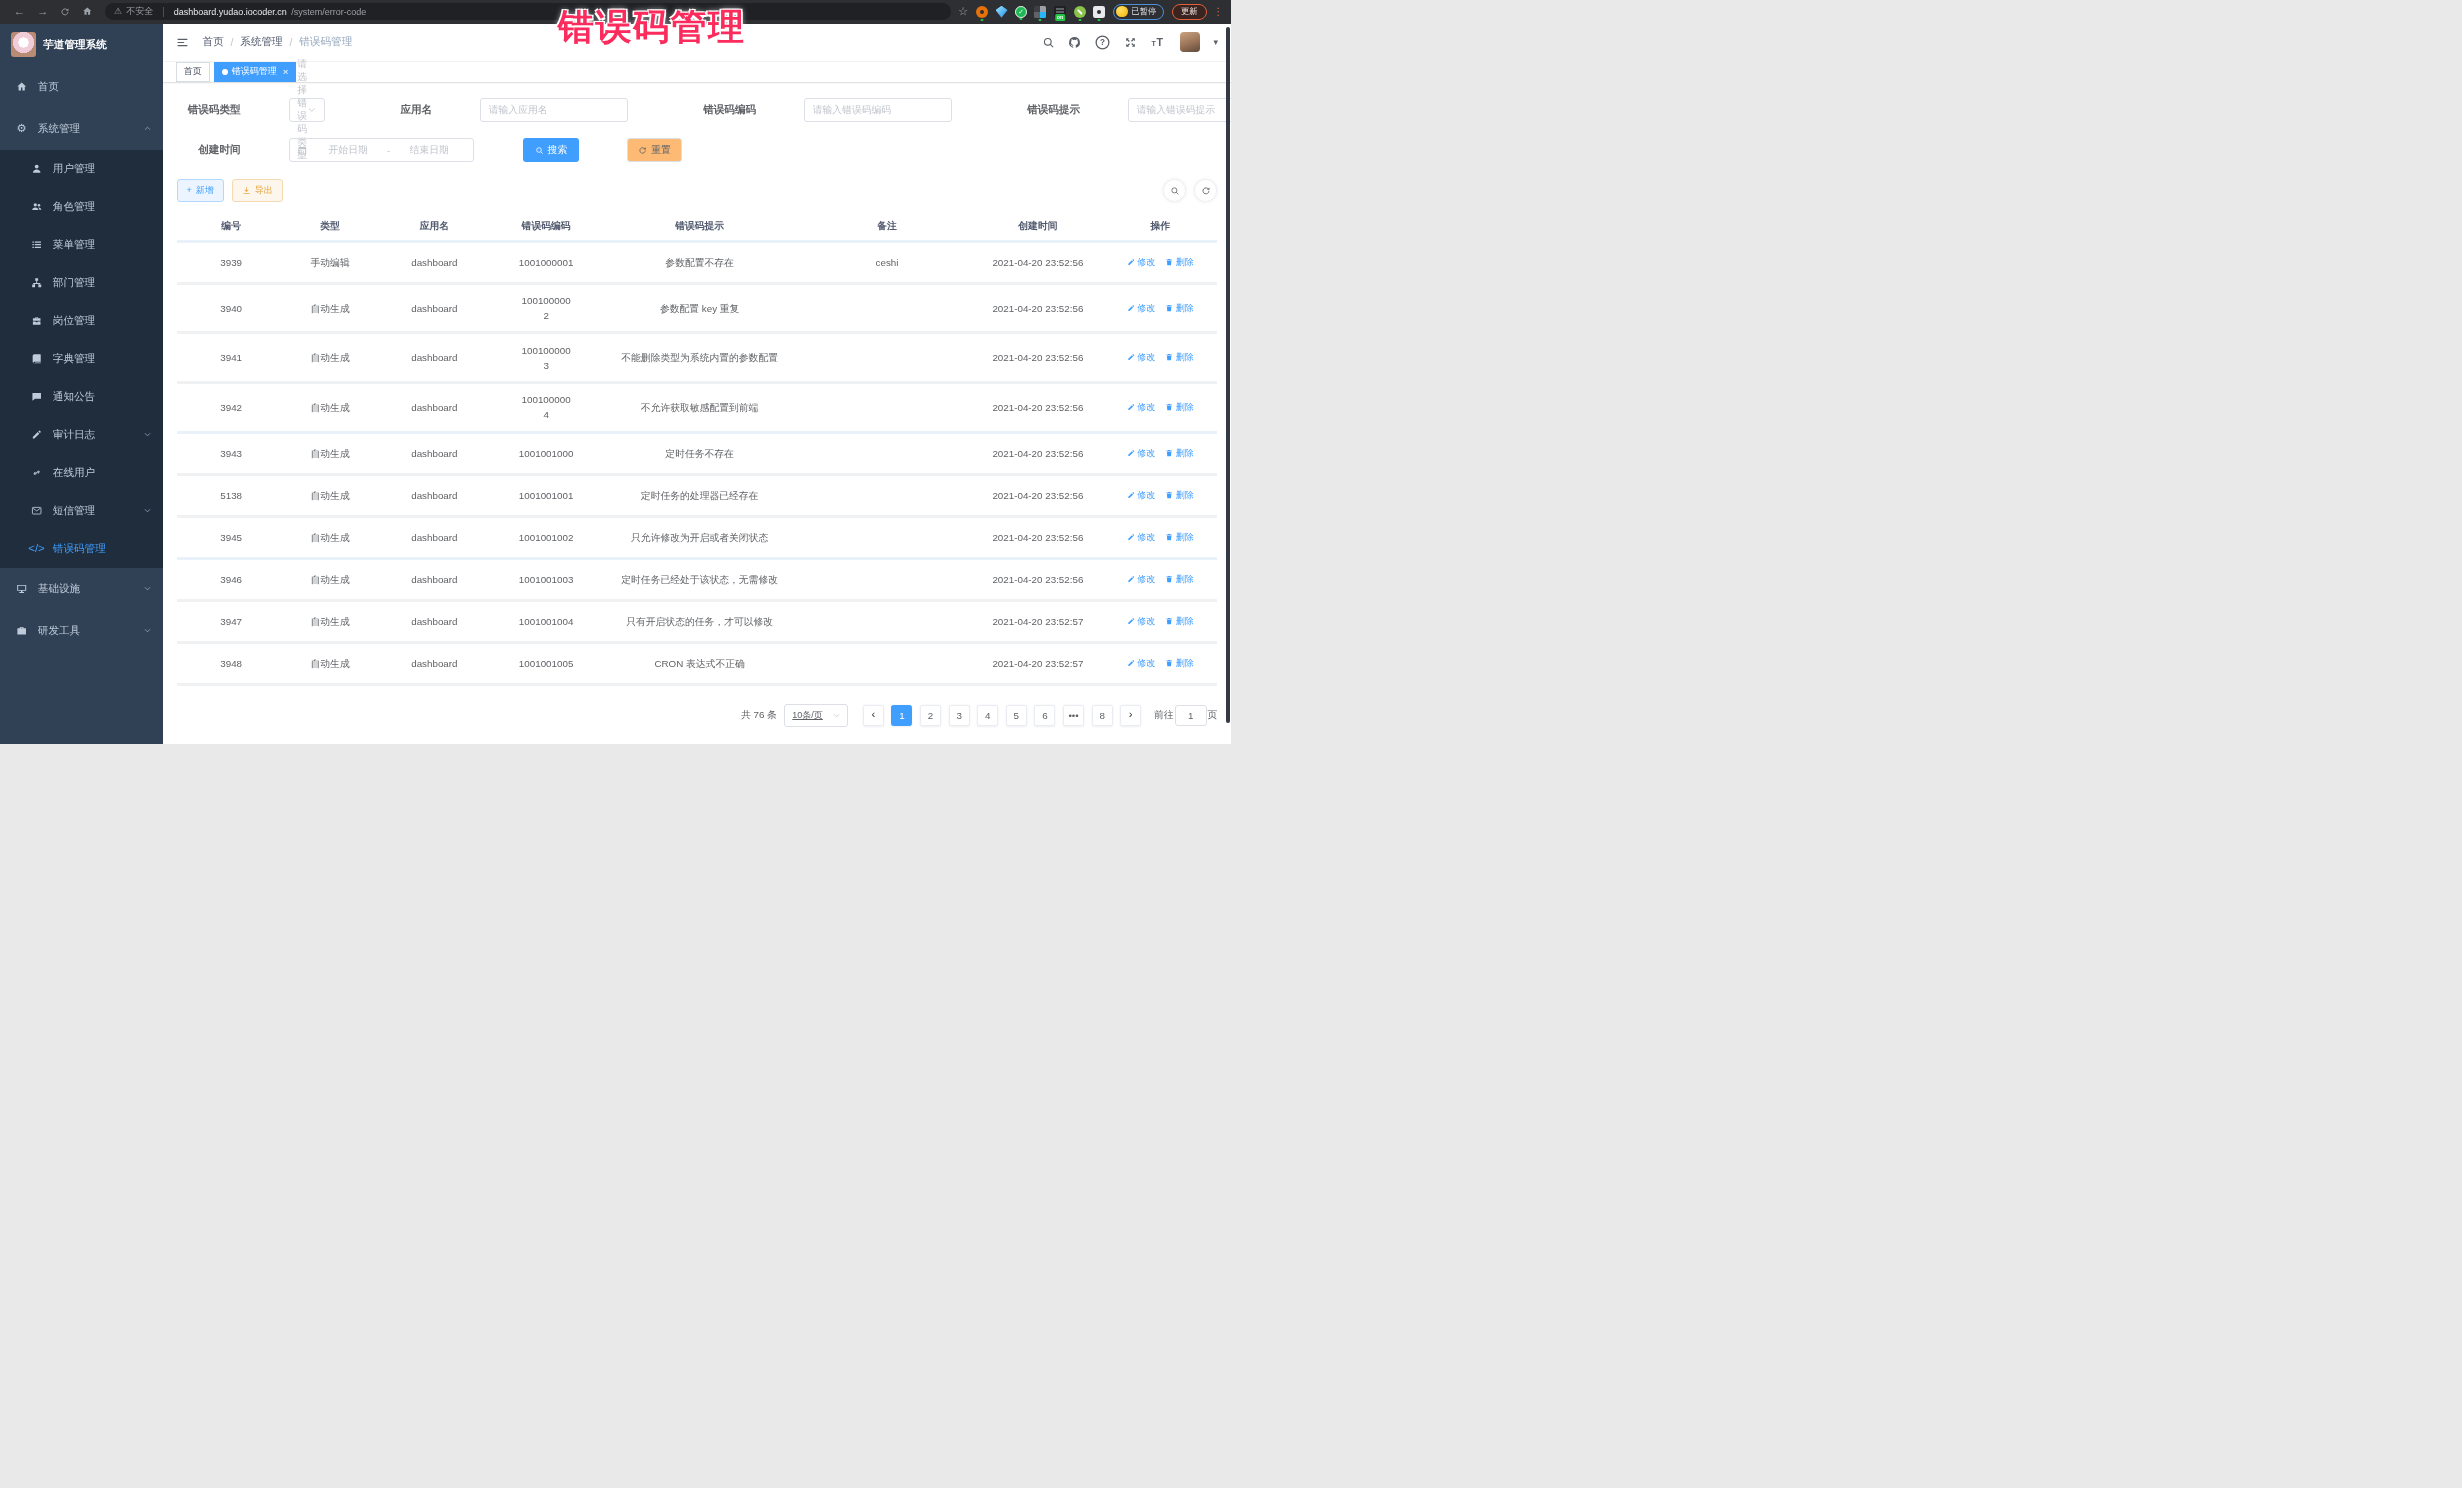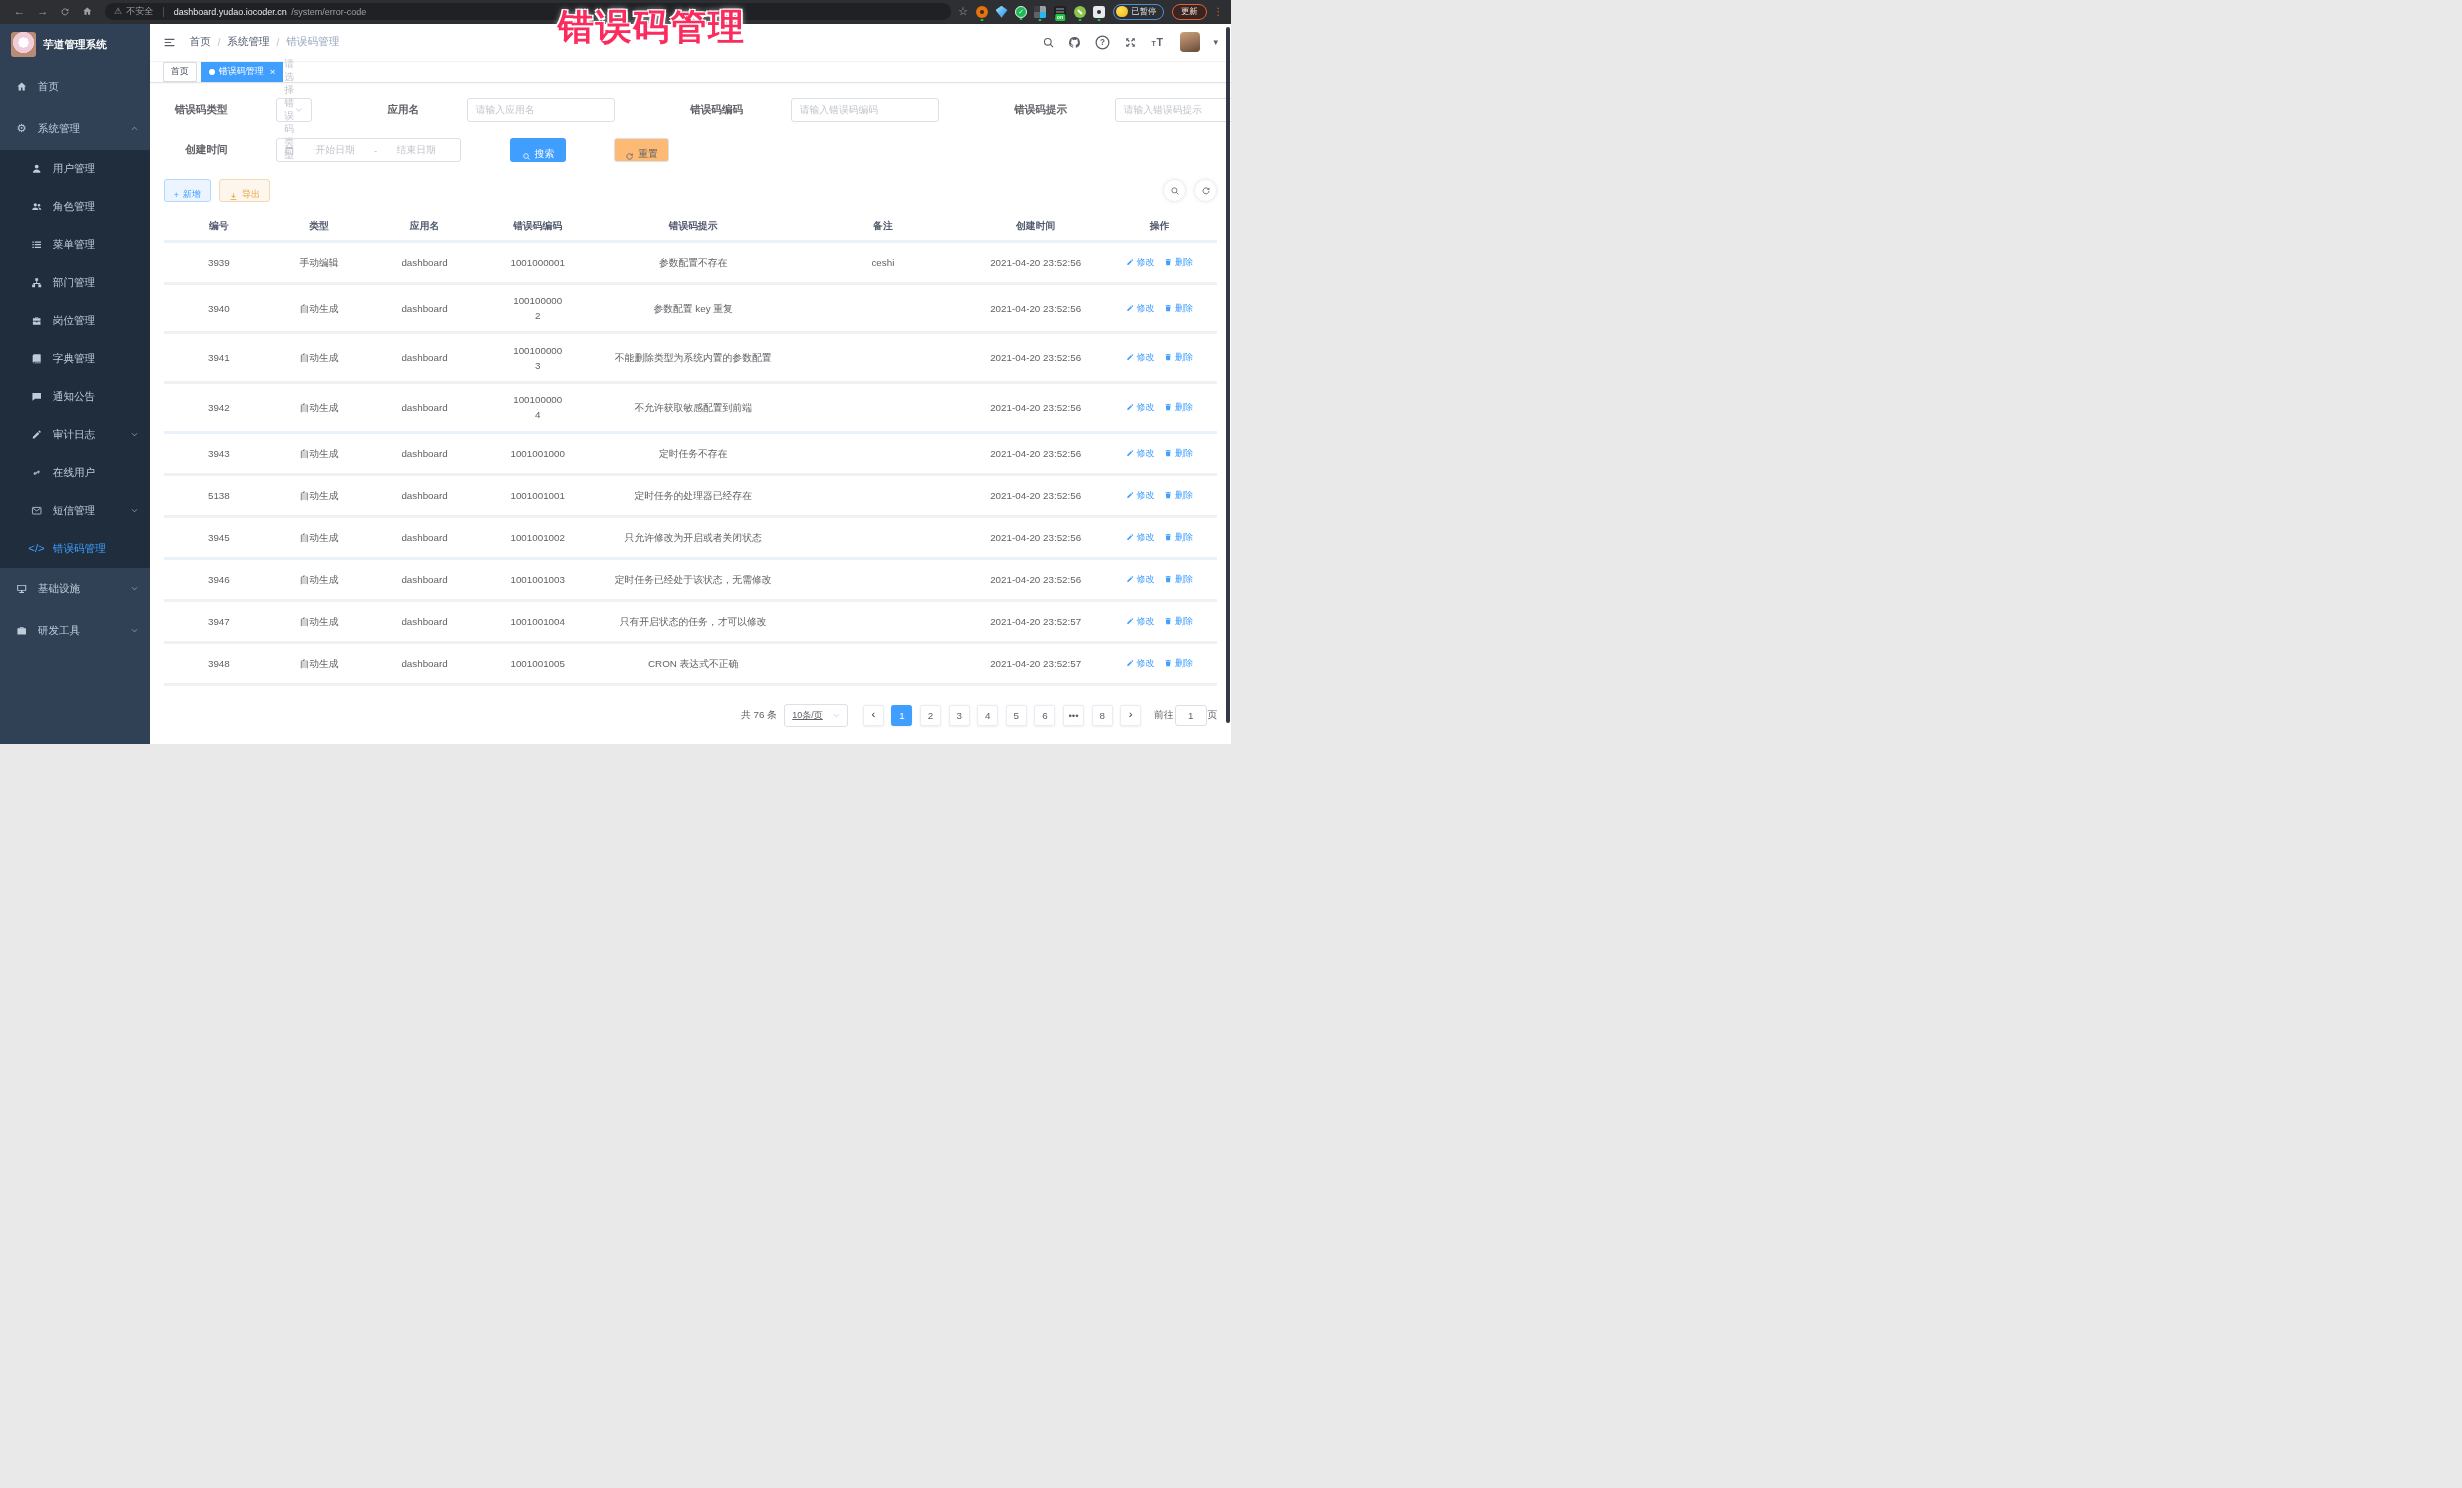--- a/index.html
+++ b/index.html
@@ -40,21 +40,21 @@
   .emoji-face{width:11.4px;height:11.4px;border-radius:50%;background:radial-gradient(circle at 35% 35%,#ffe066,#f4b400);}
   .update-btn{background:#3a2420;border:1.5px solid #e0613c;color:#f3e6e1;font-size:8.3px;padding:1.5px 8.3px;border-radius:9px;cursor:pointer;white-space:nowrap;}
   .kebab{color:#e0613c;font-size:10.6px;margin-left:6px;cursor:pointer;}
 
   
   .annotation{position:absolute;top:3px;left:558px;z-index:60;font-size:36px;font-weight:900;letter-spacing:1.5px;color:#fb2c5d;
     text-shadow:-1.5px -1.5px 0 #fff,1.5px -1.5px 0 #fff,-1.5px 1.5px 0 #fff,1.5px 1.5px 0 #fff,0 0 6.8px rgba(255,255,255,.95);pointer-events:none;}
 
   
   .app{display:flex;height:721px;}
-  .sidebar{width:150px;background:#304156;color:#bfcbd9;flex-shrink:0;overflow:hidden;}
+  .sidebar{width:163px;background:#304156;color:#bfcbd9;flex-shrink:0;overflow:hidden;}
   .logo{height:42px;display:flex;align-items:center;gap:7.6px;padding-left:10.6px;color:#fff;font-weight:bold;font-size:10.6px;}
   .logo-img{width:25px;height:25px;border-radius:3px;flex-shrink:0;
     background:radial-gradient(circle at 50% 42%,#fff 0 26%,#f0ccd8 27% 55%,#b98a74 56%);}
   .side-item{height:42px;display:flex;align-items:center;padding:0 10.6px 0 15px;font-size:10.6px;cursor:pointer;}
   .side-item .ic{width:13px;margin-right:9.8px;font-size:11.4px;justify-content:center;color:#bfcbd9;}
   .side-item .lbl{flex:1;white-space:nowrap;}
   .side-item .chev{font-size:9px;color:#9eafc4;}
   .side-item.sub{height:38px;background:#1f2d3d;padding-left:30px;}
   .side-item.active{color:#409eff;}
   .side-item.active .ic{color:#409eff;}
@@ -87,22 +87,22 @@
   .f-label.auto{width:auto;margin-left:36px;}
   .f-input,.f-select{width:148px;height:24px;border:0.8px solid #dcdfe6;border-radius:3px;box-sizing:border-box;font-size:9.8px;}
   .f-input{padding:0 7.6px;color:#606266;outline:none;font-family:inherit;}
   .f-input::placeholder{color:#c0c4cc;}
   .f-select{display:flex;align-items:center;justify-content:space-between;padding:0 7.6px;color:#c0c4cc;cursor:pointer;}
   .f-select .chev{color:#c0c4cc;font-size:9.8px;}
   .date-range{width:185px;height:24px;border:0.8px solid #dcdfe6;border-radius:3px;box-sizing:border-box;display:flex;
     align-items:center;padding:0 7.6px;gap:3px;color:#c0c4cc;font-size:9.8px;cursor:pointer;}
   .date-range .cal{font-size:10.6px;margin-right:1.5px;}
   .date-cell{flex:1;text-align:center;}
-  .btn{height:24px;border-radius:3px;font-size:9.8px;display:inline-flex;align-items:flex-end;gap:3.8px;padding:0 10.6px;
-    border:0.8px solid transparent;cursor:pointer;box-sizing:border-box;font-family:Liberation Mono, monospace;white-space:nowrap;}
+  .btn{height:24px;border-radius:3px;font-size:9.8px;display:inline-flex;align-items:center;gap:3.8px;padding:0 10.6px;
+    border:0.8px solid transparent;cursor:pointer;box-sizing:border-box;font-family:Liberation Sans, sans-serif;white-space:nowrap;}
   .btn-primary{background:#409eff;color:#fff;margin-left:10.6px;}
   .btn-default{background:#fdba74;border-color:#dcdfe6;color:#606266;margin-left:9px;}
   .btn .bic{font-size:9px;}
   .toolbar{display:flex;align-items:center;margin-bottom:10.6px;}
   .btn-add{background:#ecf5ff;border-color:#b3d8ff;color:#409eff;height:23px;padding:0 9px;font-size:9px;margin-left:0;}
   .btn-export{background:#fdf6ec;border-color:#f5dab1;color:#e6a23c;height:23px;padding:0 9px;font-size:9px;margin-left:8.3px;}
   .circle-btn{width:23px;height:23px;border-radius:50%;border:0.8px solid #edf0f5;background:#fff;color:#606266;display:flex;
     align-items:center;justify-content:center;font-size:9.8px;cursor:pointer;box-shadow:0 0 3.8px rgba(0,0,0,.08);box-sizing:border-box;}
   .circle-btn + .circle-btn{margin-left:8.3px;}
   .spacer{margin-left:auto;}

